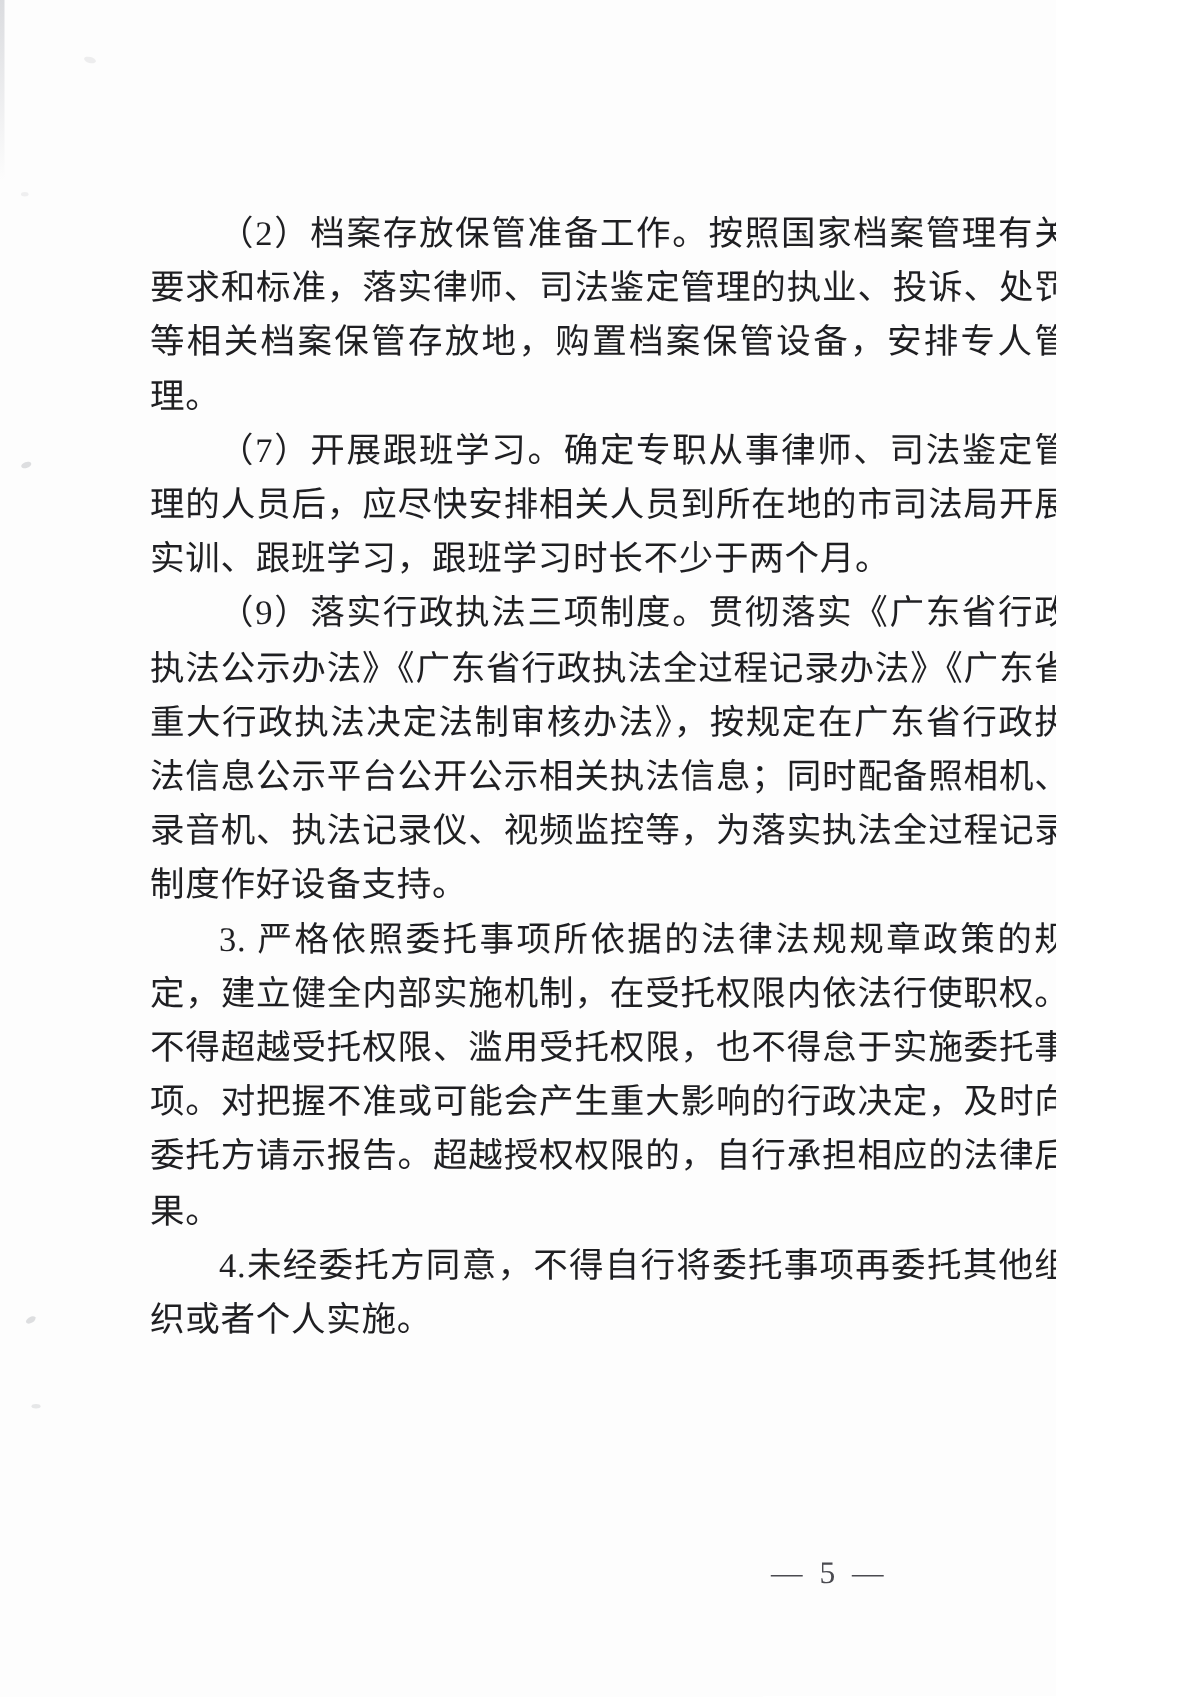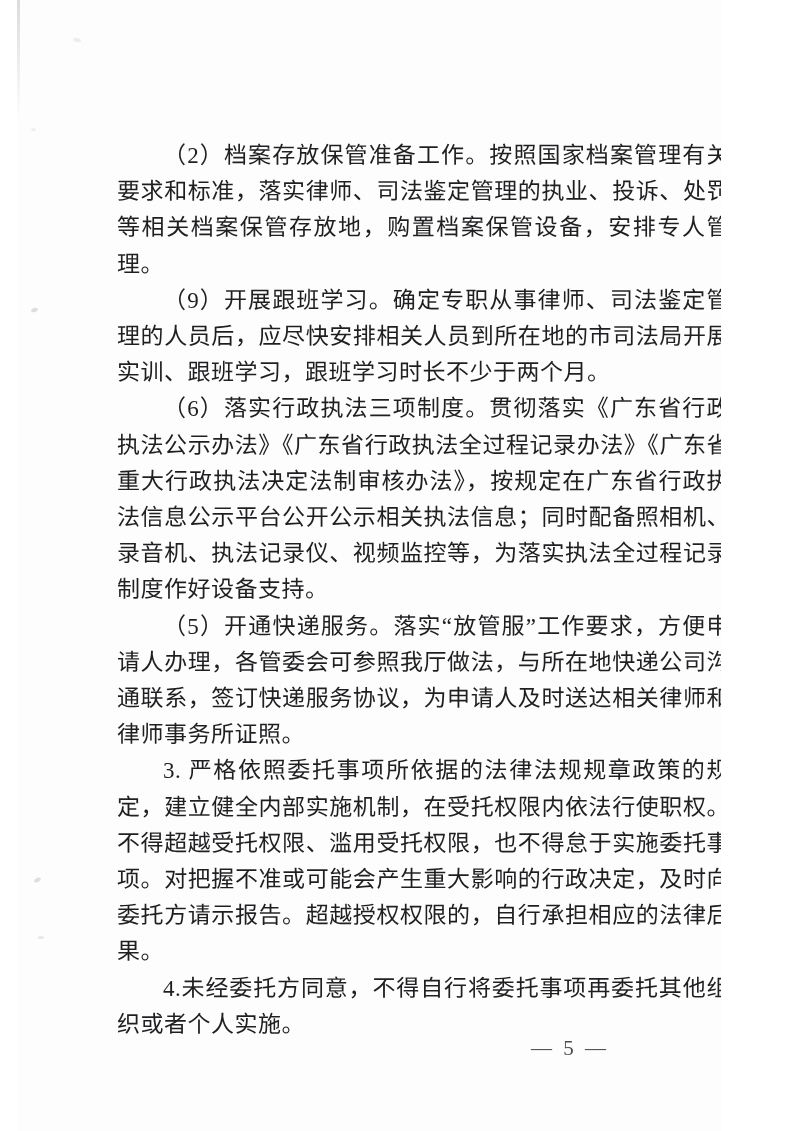--- a/index.html
+++ b/index.html
@@ -8,21 +8,20 @@
       background: #ffffff;
     }
     .page {
       position: relative;
       width: 704px;
       height: 1131px;
       background: #fdfdfd;
       overflow: hidden;
       font-family: "Liberation Serif", "DejaVu Serif", serif;
       box-sizing: border-box;
-      margin-left: 17px;
     }
     .doc-body {
       position: absolute;
       left: 100px;
       top: 138px;
       width: 613px;
       font-size: 23px;
       line-height: 36.2px;
       color: #1f1f22;
       text-align: justify;
@@ -76,23 +75,22 @@
 
   <div class="edge-shadow"></div>
   <div class="speck s1"></div>
   <div class="speck s2"></div>
   <div class="speck s3"></div>
   <div class="speck s4"></div>
   <div class="speck s5"></div>
 
   <div class="doc-body">
     <p>（2）档案存放保管准备工作。按照国家档案管理有关要求和标准，落实律师、司法鉴定管理的执业、投诉、处罚等相关档案保管存放地，购置档案保管设备，安排专人管理。</p>
-    <p>（9）开展跟班学习。确定专职从事律师、司法鉴定管理的人员后，应尽快安排相关人员到所在地的市司法局开展实训、跟班学习，跟班学习时长不少于两个月。</p>
-    <p>（6）落实行政执法三项制度。贯彻落实《广东省行政执法公示办法》《广东省行政执法全过程记录办法》《广东省重大行政执法决定法制审核办法》，按规定在广东省行政执法信息公示平台公开公示相关执法信息；同时配备照相机、录音机、执法记录仪、视频监控等，为落实执法全过程记录制度作好设备支持。</p>
-    <p>（5）开通快递服务。落实“放管服”工作要求，方便申请人办理，各管委会可参照我厅做法，与所在地快递公司沟通联系，签订快递服务协议，为申请人及时送达相关律师和律师事务所证照。</p>
+    <p>（7）开展跟班学习。确定专职从事律师、司法鉴定管理的人员后，应尽快安排相关人员到所在地的市司法局开展实训、跟班学习，跟班学习时长不少于两个月。</p>
+    <p>（9）落实行政执法三项制度。贯彻落实《广东省行政执法公示办法》《广东省行政执法全过程记录办法》《广东省重大行政执法决定法制审核办法》，按规定在广东省行政执法信息公示平台公开公示相关执法信息；同时配备照相机、录音机、执法记录仪、视频监控等，为落实执法全过程记录制度作好设备支持。</p>
     <p>3. 严格依照委托事项所依据的法律法规规章政策的规定，建立健全内部实施机制，在受托权限内依法行使职权。不得超越受托权限、滥用受托权限，也不得怠于实施委托事项。对把握不准或可能会产生重大影响的行政决定，及时向委托方请示报告。超越授权权限的，自行承担相应的法律后果。</p>
     <p>4.未经委托方同意，不得自行将委托事项再委托其他组织或者个人实施。</p>
 
   </div>
 
   <div class="page-footer">— 5 —</div>
 
 </div>
 
 </body></html>

